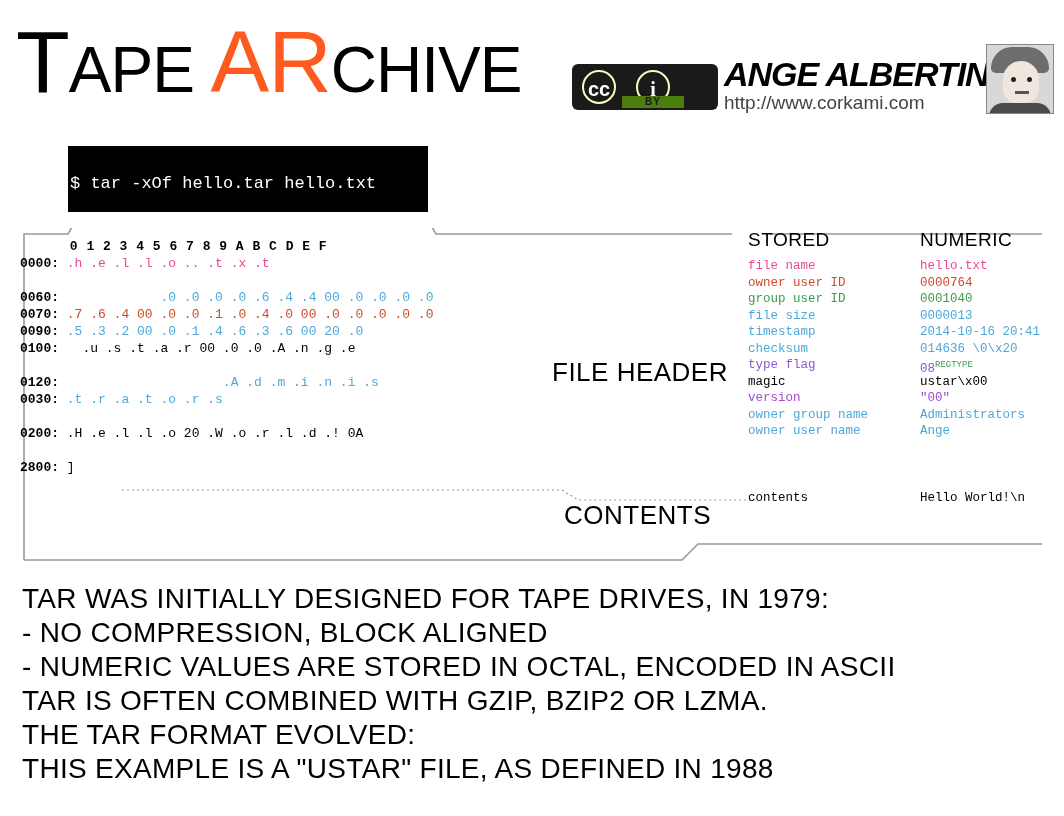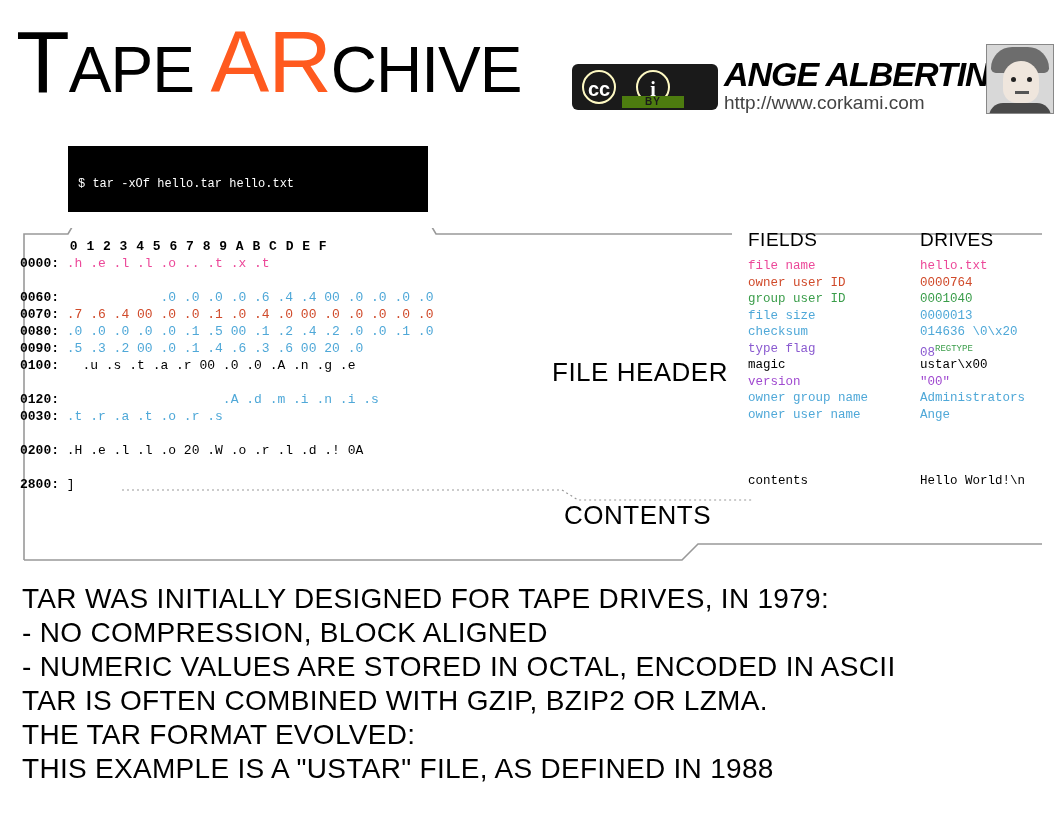--- a/index.html
+++ b/index.html
@@ -51,22 +51,22 @@
   #avatar .face{position:absolute;left:16px;top:16px;width:36px;height:42px;background:#efe6dd;border-radius:18px 18px 14px 14px;}
   #avatar .eye{position:absolute;width:5px;height:5px;background:#222;border-radius:50%;top:32px;}
   #avatar .eye.l{left:24px;} #avatar .eye.r{left:40px;}
   #avatar .mouth{position:absolute;left:28px;top:46px;width:14px;height:3px;background:#555;}
   #avatar .shoulder{position:absolute;left:2px;top:58px;width:62px;height:14px;background:#4a4a4a;border-radius:16px 16px 0 0;}
 
   
   #terminal{
     position:absolute;left:68px;top:146px;width:360px;height:66px;
     background:#000;color:#fff;
-    font-family:"Liberation Mono", monospace;font-size:12px;line-height:20px;
-    padding:8px 10px;box-sizing:border-box;white-space:pre;
+    font-family:"Liberation Mono", monospace;font-size:17px;line-height:20px;
+    padding:8px 2px;box-sizing:border-box;white-space:pre;
   }
 
   
   #panel{
     position:absolute;left:22px;top:228px;width:1022px;height:334px;
   }
   #panel svg{position:absolute;left:0;top:0;}
 
   
   #hex{
@@ -169,57 +169,60 @@
   </svg>
 </div>
 
 <div id="hex">
   <div class="row hdr">      0 1 2 3 4 5 6 7 8 9 A B C D E F</div>
   <div id="hex-rows">
       <div class="row"><span class="off">0000:</span><span class="c-name"> .h .e .l .l .o .. .t .x .t</span></div>
       <div class="row gap">&nbsp;</div>
       <div class="row"><span class="off">0060:</span><span class="c-mode">             .0 .0 .0 .0 .6 .4 .4 00 .0 .0 .0 .0</span></div>
       <div class="row"><span class="off">0070:</span><span class="c-owner"> .7 .6 .4 00 .0 .0 .1 .0 .4 .0 00 .0 .0 .0 .0 .0</span></div>
-      <div class="row"><span class="off">0080:</span><span class="c-size"> .0 .0 .0 .0 .0 .1 .5 00 .1 .2 .4 .2 .0 .0 .1 .0</span></div>
       <div class="row"><span class="off">0090:</span><span class="c-sum"> .5 .3 .2 00 .0 .1 .4 .6 .3 .6 00 20 .0</span></div>
       <div class="row"><span class="off">0100:</span><span class="c-magic">   .u .s .t .a .r 00 .0 .0 .A .n .g .e</span></div>
       <div class="row gap">&nbsp;</div>
       <div class="row"><span class="off">0120:</span><span class="c-gname">                     .A .d .m .i .n .i .s</span></div>
       <div class="row"><span class="off">0030:</span><span class="c-gname"> .t .r .a .t .o .r .s</span></div>
       <div class="row gap">&nbsp;</div>
       <div class="row"><span class="off">0200:</span><span class="c-contents"> .H .e .l .l .o 20 .W .o .r .l .d .! 0A</span></div>
       <div class="row gap">&nbsp;</div>
       <div class="row"><span class="off">2800:</span><span class="c-contents"> ]</span></div>
     </div>
 </div>
 
 <div class="seclabel" id="lbl-fileheader">FILE HEADER</div>
 <div class="seclabel" id="lbl-contents">CONTENTS</div>
 
 <div id="fields">
   <div class="hdrrow">
-    <span class="f colhdr">FIELDS</span>
-    <span class="v colhdr">DRIVES</span>
+    <span class="f colhdr">STORED</span>
+    <span class="v colhdr">NUMERIC</span>
   </div>
   <div id="fields-rows">
       <div class="r">
         <span class="f c-name">file name</span>
         <span class="v c-name"><span>hello.txt</span></span>
       </div>
       <div class="r">
         <span class="f c-owner">owner user ID</span>
         <span class="v c-owner"><span>0000764</span></span>
       </div>
       <div class="r">
         <span class="f c-group">group user ID</span>
         <span class="v c-group"><span>0001040</span></span>
       </div>
       <div class="r">
         <span class="f c-size">file size</span>
         <span class="v c-size"><span>0000013</span></span>
+      </div>
+      <div class="r">
+        <span class="f c-time">timestamp</span>
+        <span class="v c-time"><span>2014-10-16 20:41</span></span>
       </div>
       <div class="r">
         <span class="f c-sum">checksum</span>
         <span class="v c-sum"><span>014636 \0\x20</span></span>
       </div>
       <div class="r">
         <span class="f c-type">type flag</span>
         <span class="v c-type"><span>08</span><span class="sup">REGTYPE</span></span>
       </div>
       <div class="r">

